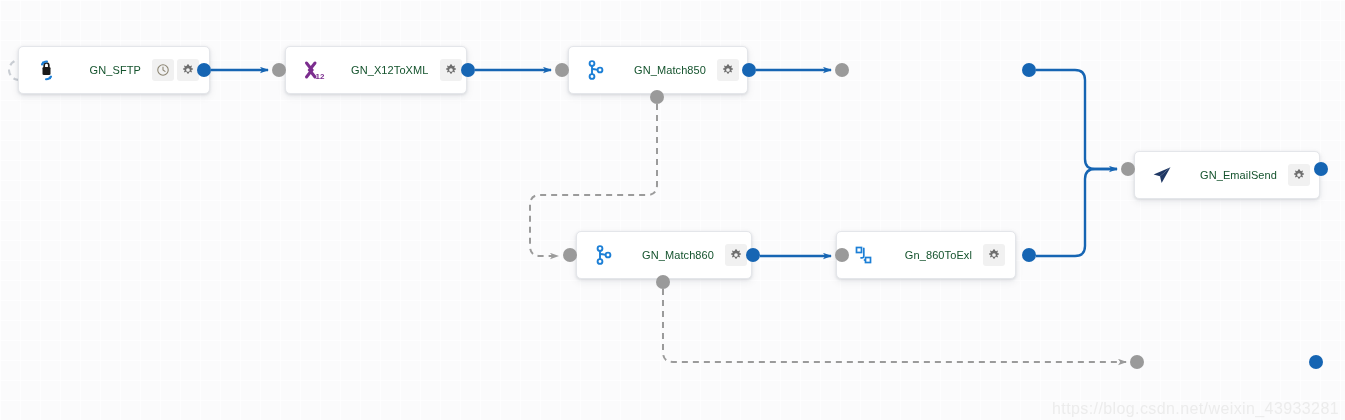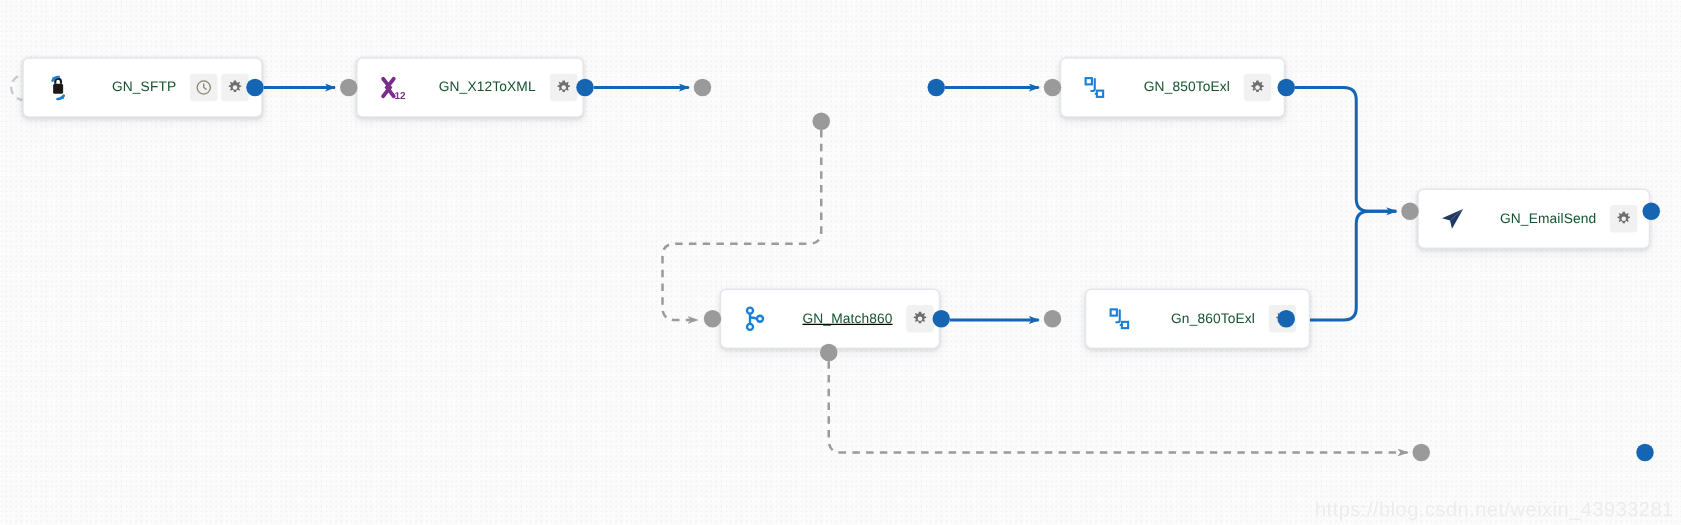--- a/index.html
+++ b/index.html
@@ -188,67 +188,68 @@
     <span class="node-btn">
       <svg width="14" height="14" viewBox="0 0 16 16">
         <path d="M8,1.6 l1.05,0 0.3,1.5 1.25,0.52 1.25,-0.88 0.74,0.74 -0.88,1.25 0.52,1.25 1.5,0.3 0,1.05 -1.5,0.3 -0.52,1.25 0.88,1.25 -0.74,0.74 -1.25,-0.88 -1.25,0.52 -0.3,1.5 -1.05,0 -1.05,0 -0.3,-1.5 -1.25,-0.52 -1.25,0.88 -0.74,-0.74 0.88,-1.25 -0.52,-1.25 -1.5,-0.3 0,-1.05 1.5,-0.3 0.52,-1.25 -0.88,-1.25 0.74,-0.74 1.25,0.88 1.25,-0.52 0.3,-1.5 z" fill="#6e6e6e"></path>
         <circle cx="8" cy="8" r="2.1" fill="#f1f1f1"></circle>
       </svg>
     </span>
   </div>
   <div class="port port-in" style="left:272px; top:63px;"></div>
   <div class="port port-out" style="left:461px; top:63px;"></div>
 
-  <div class="port port-in" style="left:555px; top:63px;"></div>
-  <div class="port port-out" style="left:742px; top:63px;"></div>
-  <div class="port port-bottom" style="left:650px; top:90px;"></div>
-
-  <div class="node" style="left:848px; top:46px; width:180px;">
-    <span class="node-icon">
-      <svg width="24" height="24" viewBox="0 0 24 24">
-        <rect x="4.5" y="4.5" width="5" height="5" fill="none" stroke="#1c7fd6" stroke-width="1.7"></rect>
-        <rect x="13.5" y="14.5" width="5" height="5" fill="none" stroke="#1c7fd6" stroke-width="1.7"></rect>
-        <path d="M11.8,5.3 L11.8,13.2 a1.6,1.6 0 0 1 -1.6,1.6 L9,14.8" fill="none" stroke="#1c7fd6" stroke-width="1.7" stroke-linecap="round"></path>
-        <path d="M11.8,17 L13.3,17" fill="none" stroke="#1c7fd6" stroke-width="1.7"></path>
-      </svg>
-    </span>
-    <span class="node-label">GN_850ToExl</span>
-    <span class="node-btn">
-      <svg width="14" height="14" viewBox="0 0 16 16">
-        <path d="M8,1.6 l1.05,0 0.3,1.5 1.25,0.52 1.25,-0.88 0.74,0.74 -0.88,1.25 0.52,1.25 1.5,0.3 0,1.05 -1.5,0.3 -0.52,1.25 0.88,1.25 -0.74,0.74 -1.25,-0.88 -1.25,0.52 -0.3,1.5 -1.05,0 -1.05,0 -0.3,-1.5 -1.25,-0.52 -1.25,0.88 -0.74,-0.74 0.88,-1.25 -0.52,-1.25 -1.5,-0.3 0,-1.05 1.5,-0.3 0.52,-1.25 -0.88,-1.25 0.74,-0.74 1.25,0.88 1.25,-0.52 0.3,-1.5 z" fill="#6e6e6e"></path>
-        <circle cx="8" cy="8" r="2.1" fill="#f1f1f1"></circle>
-      </svg>
-    </span>
-  </div>
-  <div class="port port-in" style="left:835px; top:63px;"></div>
-  <div class="port port-out" style="left:1022px; top:63px;"></div>
-
-  <div class="node" style="left:576px; top:231px; width:176px;text-decoration:underline;">
+  <div class="node" style="left:568px; top:46px; width:180px;">
     <span class="node-icon">
       <svg width="24" height="24" viewBox="0 0 24 24">
         <circle cx="8" cy="5.5" r="2.4" fill="none" stroke="#1c7fd6" stroke-width="1.9"></circle>
         <circle cx="8" cy="18.5" r="2.4" fill="none" stroke="#1c7fd6" stroke-width="1.9"></circle>
         <circle cx="16" cy="12" r="2.4" fill="none" stroke="#1c7fd6" stroke-width="1.9"></circle>
         <path d="M8,8 L8,16" fill="none" stroke="#1c7fd6" stroke-width="1.9"></path>
         <path d="M8,11 C12,11 12.5,12 13.7,12" fill="none" stroke="#1c7fd6" stroke-width="1.9"></path>
       </svg>
     </span>
+    <span class="node-label">GN_Match850</span>
+    <span class="node-btn">
+      <svg width="14" height="14" viewBox="0 0 16 16">
+        <path d="M8,1.6 l1.05,0 0.3,1.5 1.25,0.52 1.25,-0.88 0.74,0.74 -0.88,1.25 0.52,1.25 1.5,0.3 0,1.05 -1.5,0.3 -0.52,1.25 0.88,1.25 -0.74,0.74 -1.25,-0.88 -1.25,0.52 -0.3,1.5 -1.05,0 -1.05,0 -0.3,-1.5 -1.25,-0.52 -1.25,0.88 -0.74,-0.74 0.88,-1.25 -0.52,-1.25 -1.5,-0.3 0,-1.05 1.5,-0.3 0.52,-1.25 -0.88,-1.25 0.74,-0.74 1.25,0.88 1.25,-0.52 0.3,-1.5 z" fill="#6e6e6e"></path>
+        <circle cx="8" cy="8" r="2.1" fill="#f1f1f1"></circle>
+      </svg>
+    </span>
+  </div>
+  <div class="port port-in" style="left:555px; top:63px;"></div>
+  <div class="port port-out" style="left:742px; top:63px;"></div>
+  <div class="port port-bottom" style="left:650px; top:90px;"></div>
+
+  <div class="port port-in" style="left:835px; top:63px;"></div>
+  <div class="port port-out" style="left:1022px; top:63px;"></div>
+
+  <div class="node" style="left:576px; top:231px; width:176px;">
+    <span class="node-icon">
+      <svg width="24" height="24" viewBox="0 0 24 24">
+        <circle cx="8" cy="5.5" r="2.4" fill="none" stroke="#1c7fd6" stroke-width="1.9"></circle>
+        <circle cx="8" cy="18.5" r="2.4" fill="none" stroke="#1c7fd6" stroke-width="1.9"></circle>
+        <circle cx="16" cy="12" r="2.4" fill="none" stroke="#1c7fd6" stroke-width="1.9"></circle>
+        <path d="M8,8 L8,16" fill="none" stroke="#1c7fd6" stroke-width="1.9"></path>
+        <path d="M8,11 C12,11 12.5,12 13.7,12" fill="none" stroke="#1c7fd6" stroke-width="1.9"></path>
+      </svg>
+    </span>
     <span class="node-label">GN_Match860</span>
     <span class="node-btn">
       <svg width="14" height="14" viewBox="0 0 16 16">
         <path d="M8,1.6 l1.05,0 0.3,1.5 1.25,0.52 1.25,-0.88 0.74,0.74 -0.88,1.25 0.52,1.25 1.5,0.3 0,1.05 -1.5,0.3 -0.52,1.25 0.88,1.25 -0.74,0.74 -1.25,-0.88 -1.25,0.52 -0.3,1.5 -1.05,0 -1.05,0 -0.3,-1.5 -1.25,-0.52 -1.25,0.88 -0.74,-0.74 0.88,-1.25 -0.52,-1.25 -1.5,-0.3 0,-1.05 1.5,-0.3 0.52,-1.25 -0.88,-1.25 0.74,-0.74 1.25,0.88 1.25,-0.52 0.3,-1.5 z" fill="#6e6e6e"></path>
         <circle cx="8" cy="8" r="2.1" fill="#f1f1f1"></circle>
       </svg>
     </span>
   </div>
   <div class="port port-in" style="left:563px; top:248px;"></div>
   <div class="port port-out" style="left:746px; top:248px;"></div>
   <div class="port port-bottom" style="left:656px; top:275px;"></div>
 
-  <div class="node" style="left:868px; top:231px; width:180px;">
+  <div class="node" style="left:836px; top:231px; width:180px;">
     <span class="node-icon">
       <svg width="24" height="24" viewBox="0 0 24 24">
         <rect x="4.5" y="4.5" width="5" height="5" fill="none" stroke="#1c7fd6" stroke-width="1.7"></rect>
         <rect x="13.5" y="14.5" width="5" height="5" fill="none" stroke="#1c7fd6" stroke-width="1.7"></rect>
         <path d="M11.8,5.3 L11.8,13.2 a1.6,1.6 0 0 1 -1.6,1.6 L9,14.8" fill="none" stroke="#1c7fd6" stroke-width="1.7" stroke-linecap="round"></path>
         <path d="M11.8,17 L13.3,17" fill="none" stroke="#1c7fd6" stroke-width="1.7"></path>
       </svg>
     </span>
     <span class="node-label">Gn_860ToExl</span>
     <span class="node-btn">

